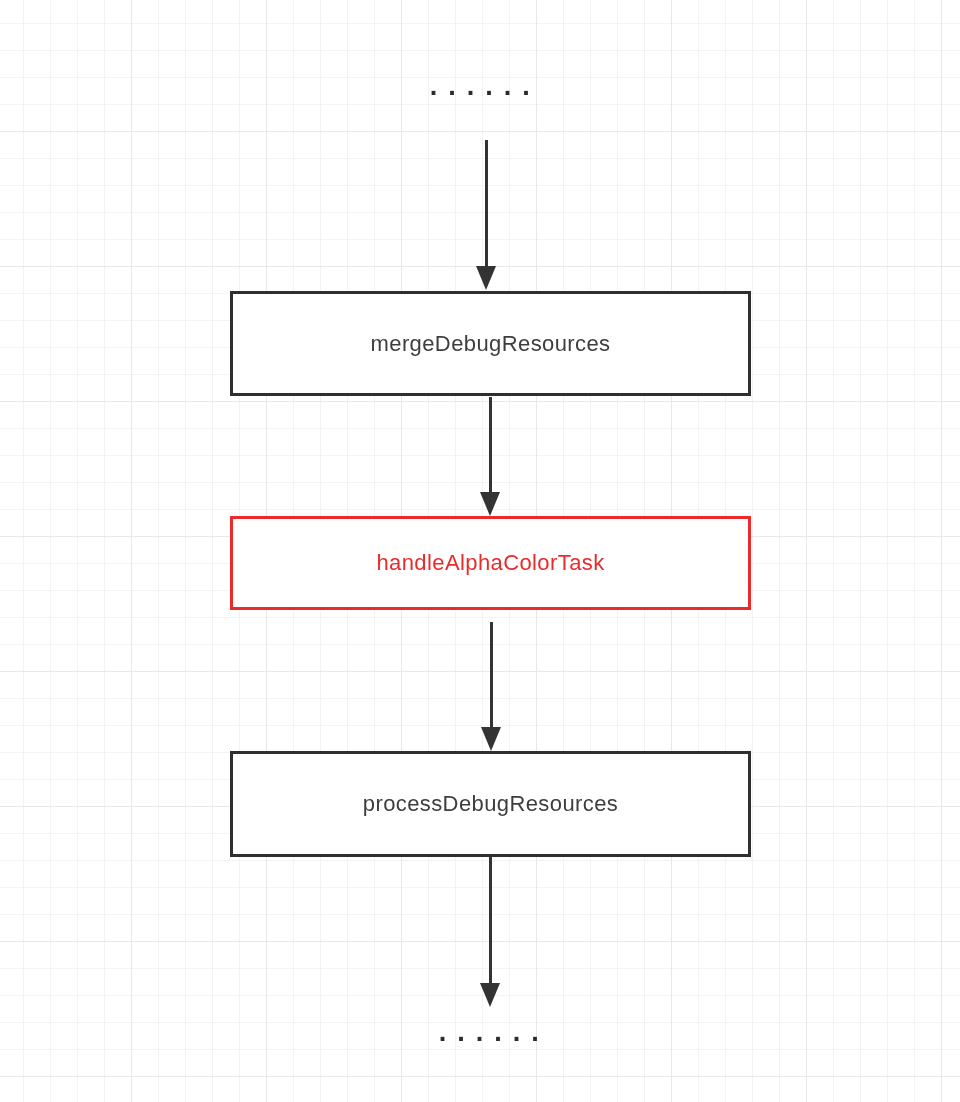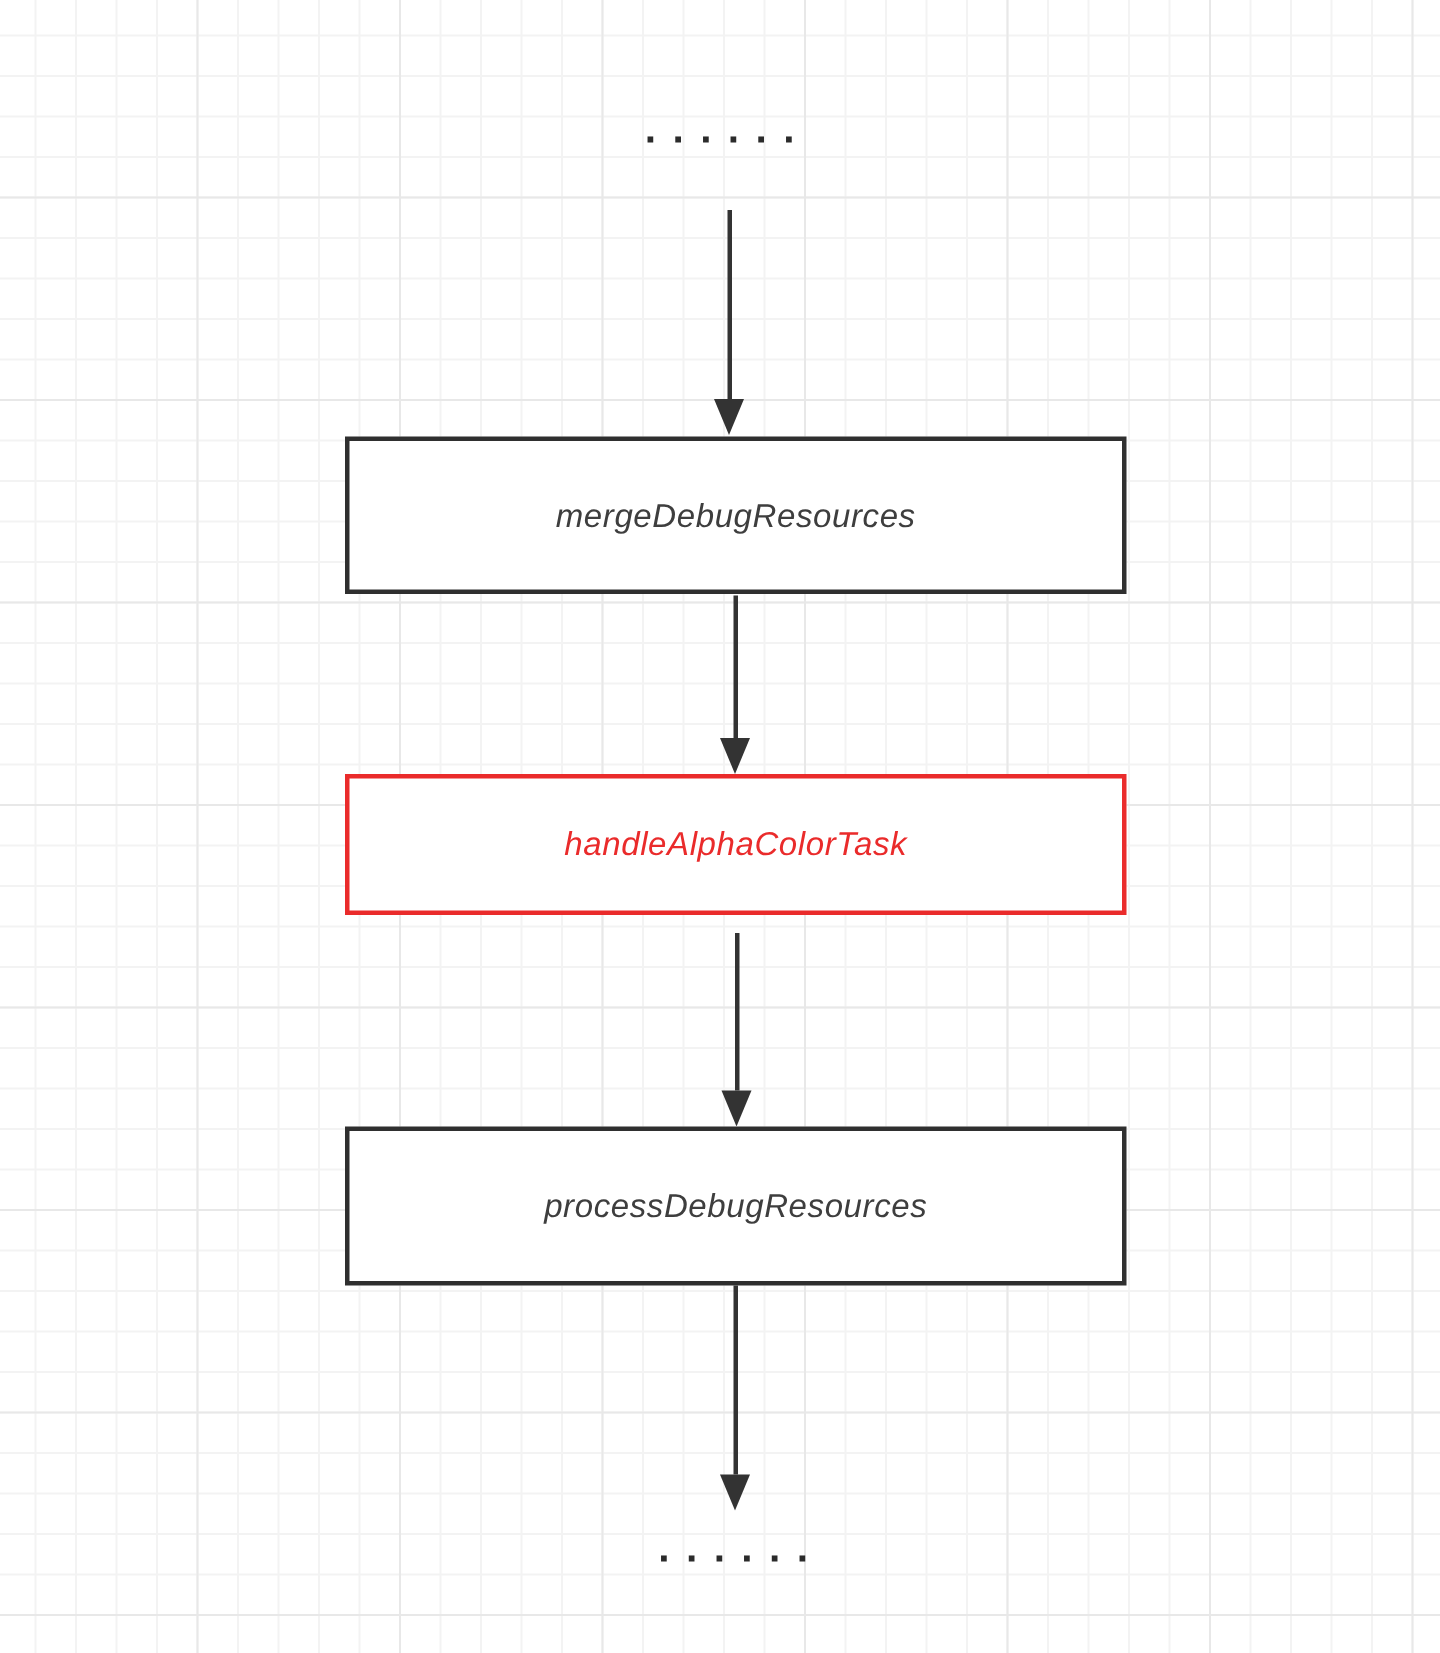--- a/index.html
+++ b/index.html
@@ -48,21 +48,20 @@
     width: 521px;
     box-sizing: border-box;
     background: #ffffff;
     border: 3px solid #2f2f2f;
     display: flex;
     align-items: center;
     justify-content: center;
     font-size: 22px;
     letter-spacing: 0.4px;
     color: #3e3e3e;
-    font-style: italic;
   }
   .node.n1 { top: 291px; height: 105px; }
   .node.n2 { top: 516px; height: 94px; }
   .node.n3 { top: 751px; height: 106px; }
   .node.highlighted {
     border-color: #ea2b2b;
     color: #ea2b2b;
   }
 
   .arrow {

